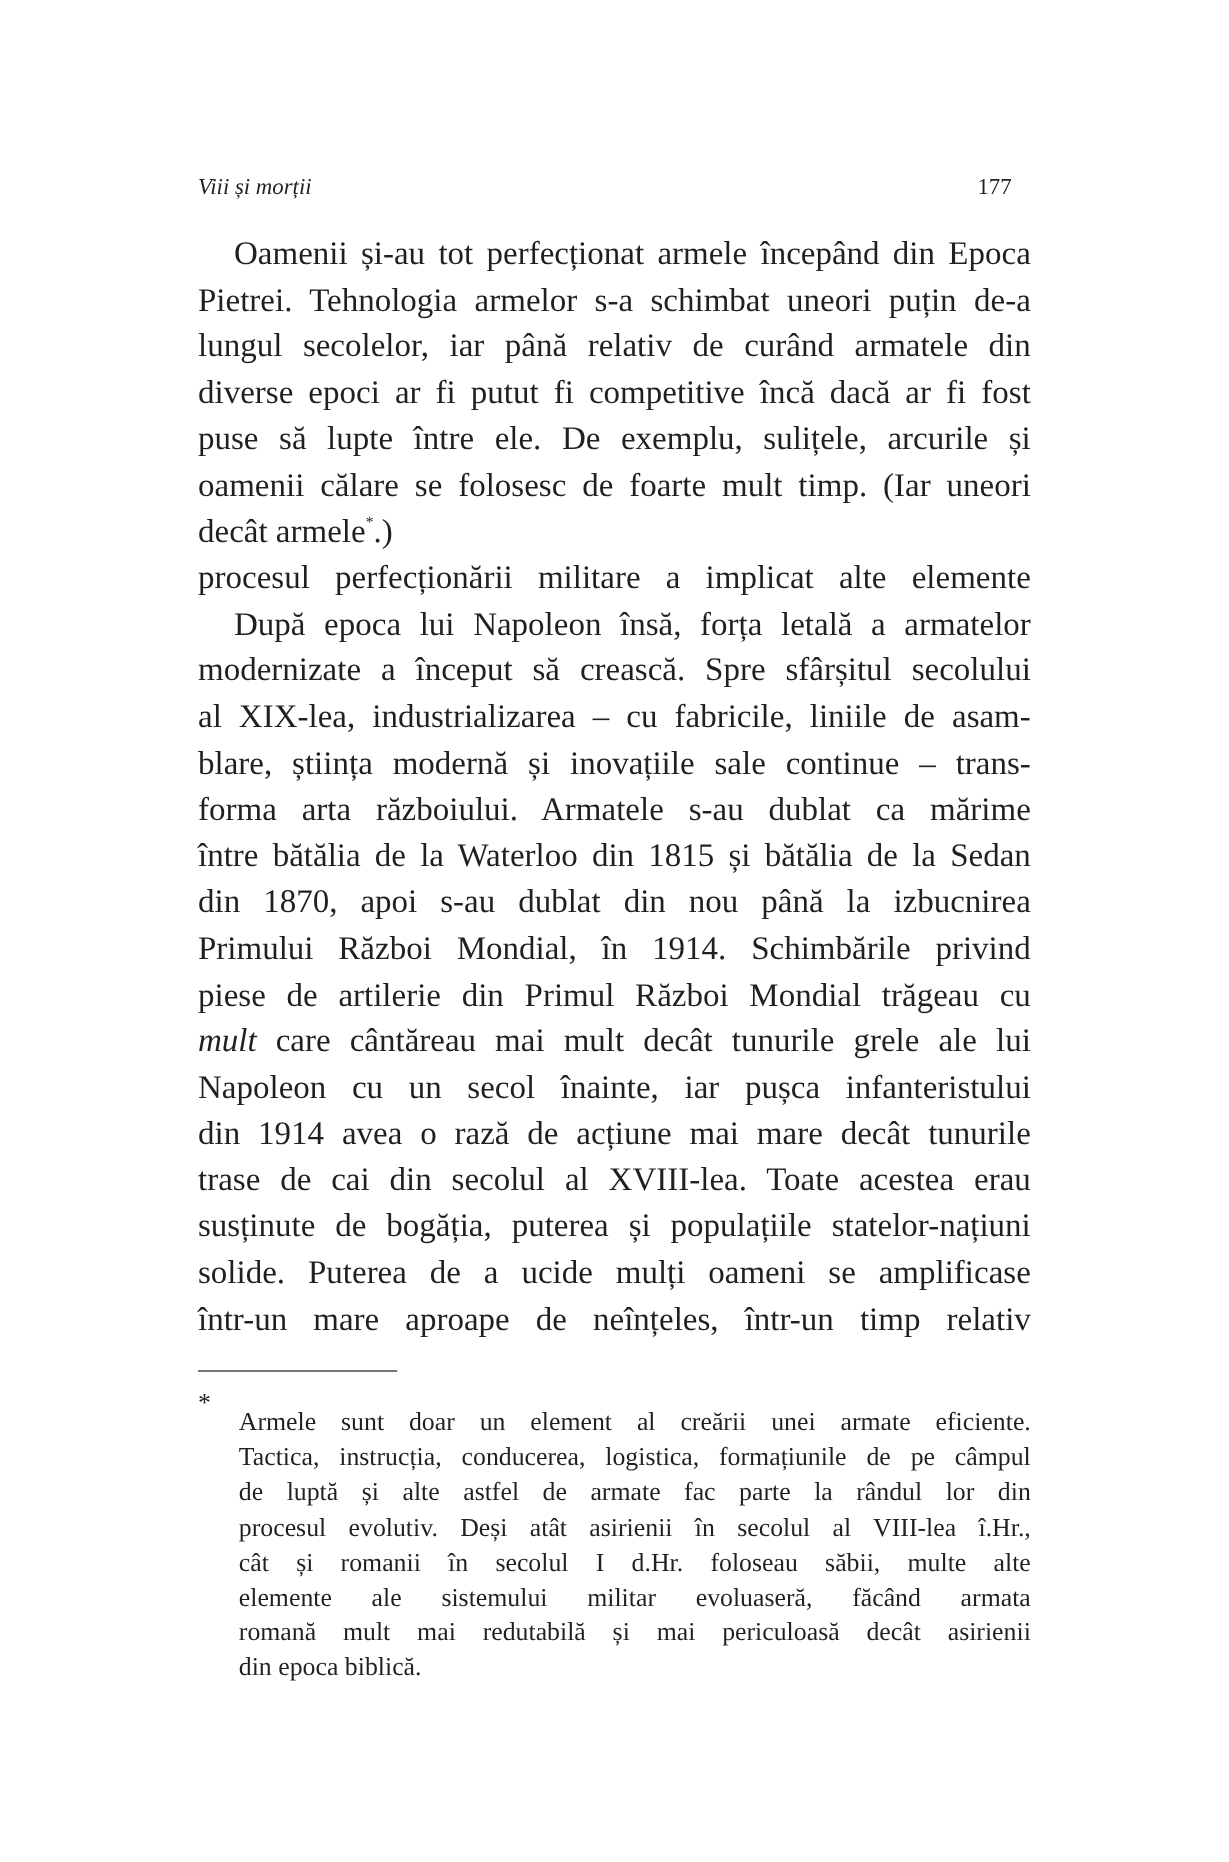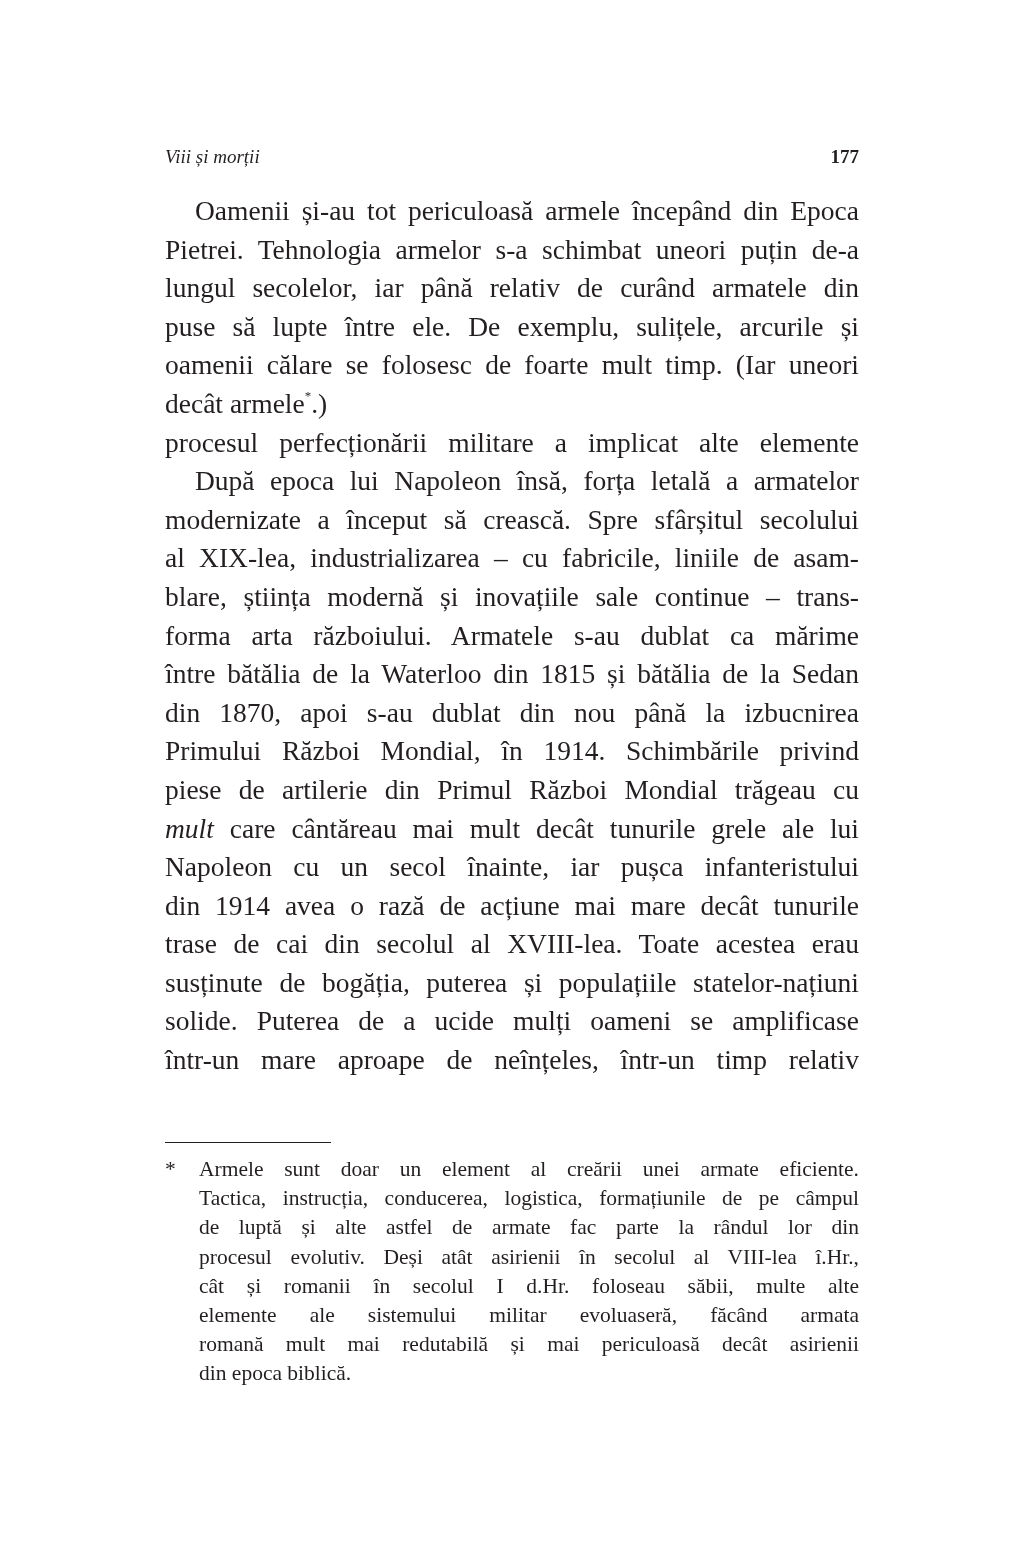--- a/index.html
+++ b/index.html
@@ -31,23 +31,22 @@
       text-align: center;
     }
     .running-title {
       position: absolute;
       left: 0;
       top: 0;
       font-style: italic;
     }
     .page-number {
       position: absolute;
-      right: 0;
+      right: 16px;
       top: 0;
-      font-weight: bold;
     }
     .body-text {
       position: absolute;
       top: 192px;
       left: 0;
       width: 694px;
       font-size: 27.5px;
     }
     .line {
       display: block;
@@ -85,21 +84,21 @@
     }
     .footnote-marker {
       position: absolute;
       left: 0;
       top: 0;
       line-height: 29px;
     }
     .footnote-body {
       position: absolute;
       left: 34px;
-      top: 0;
+      top: 16px;
       width: 660px;
     }
     .fline {
       display: block;
       height: 29.2px;
       line-height: 29.2px;
       text-align: justify;
       text-align-last: justify;
       white-space: nowrap;
     }
@@ -111,23 +110,24 @@
 <div class="page">
 
   <div class="running-head">
     <span class="running-title">Viii și morții</span>
     <span class="page-number">177</span>
   </div>
 
   <div class="body-text">
 
     <div>
-      <span class="line indent">Oamenii și-au tot periculoasă armele începând din Epoca</span>
+      <span class="line indent">Oamenii și-au tot perfecționat armele începând din Epoca</span>
       <span class="line">Pietrei. Tehnologia armelor s-a schimbat uneori puțin de-a</span>
       <span class="line">lungul secolelor, iar până relativ de curând armatele din</span>
+      <span class="line">diverse epoci ar fi putut fi competitive încă dacă ar fi fost</span>
       <span class="line">puse să lupte între ele. De exemplu, sulițele, arcurile și</span>
       <span class="line">oamenii călare se folosesc de foarte mult timp. (Iar uneori</span>
       <span class="line last"><span>decât armele</span><sup class="fn-ref">*</sup><span>.)</span></span>
       <span class="line">procesul perfecționării militare a implicat alte elemente</span>
     </div>
 
     <div>
       <span class="line indent">După epoca lui Napoleon însă, forța letală a armatelor</span>
       <span class="line">modernizate a început să crească. Spre sfârșitul secolului</span>
       <span class="line">al XIX-lea, industrializarea – cu fabricile, liniile de asam-</span>

